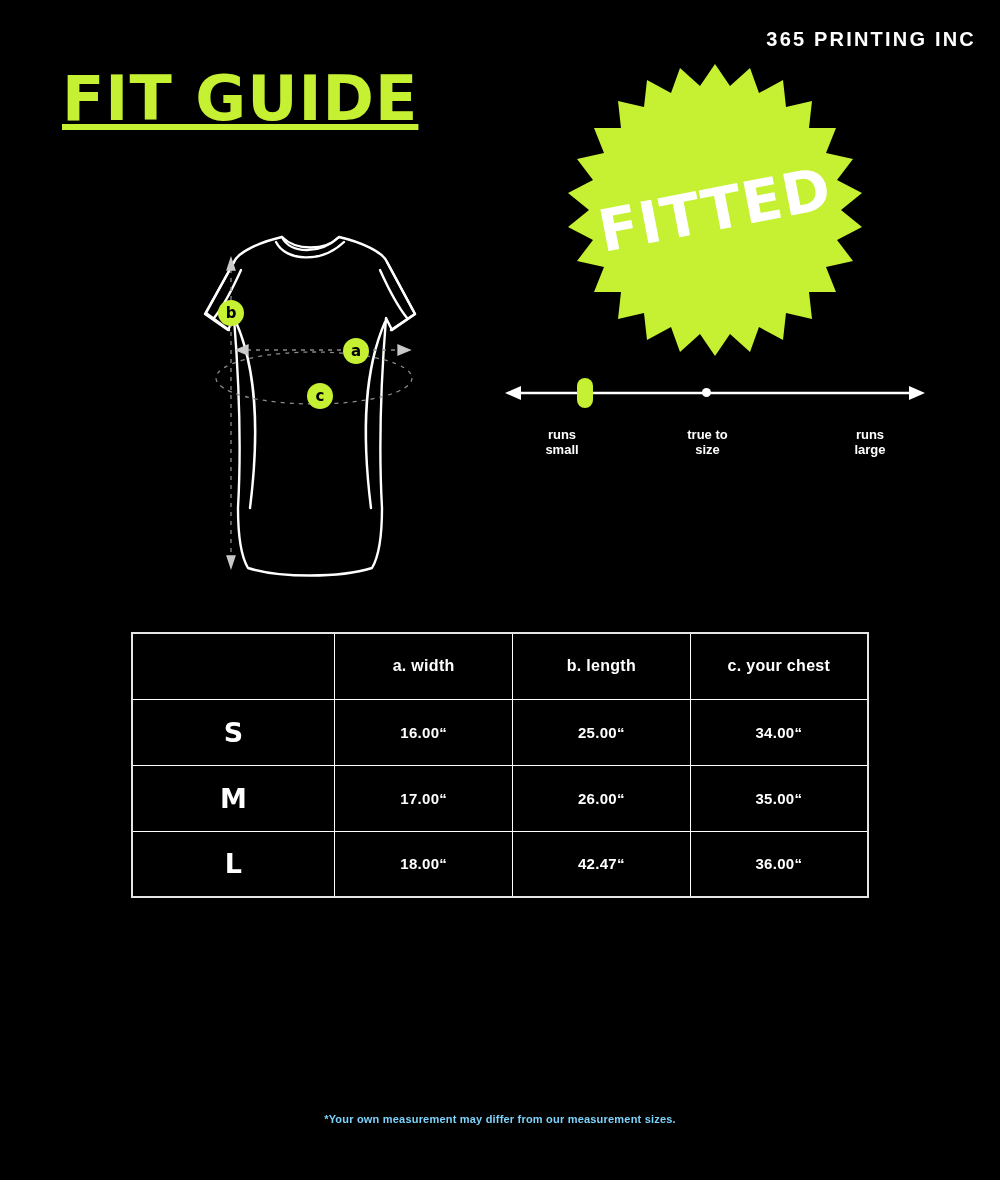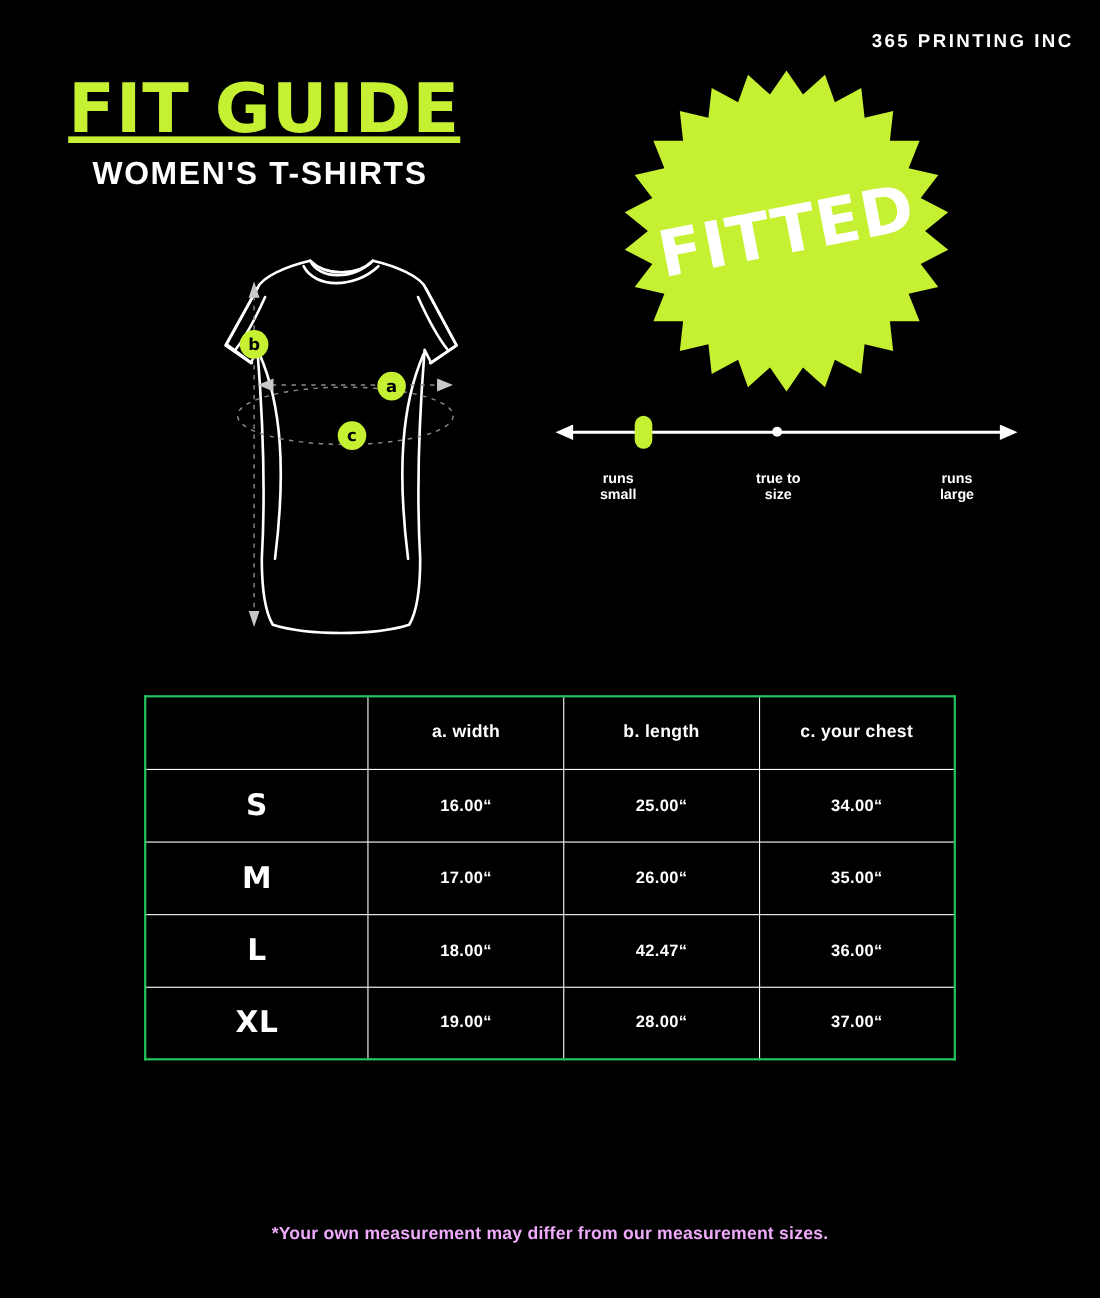--- a/index.html
+++ b/index.html
@@ -11,21 +11,21 @@
     font-family: "Liberation Sans", sans-serif;
     color: #ffffff;
     overflow: hidden;
     position: relative;
   }
 
   .brand {
     position: absolute;
     top: 28px;
     right: 24px;
-    font-size: 17px;
+    font-size: 20px;
     font-weight: bold;
     letter-spacing: 2.2px;
     color: #ffffff;
   }
 
   .title-block {
     position: absolute;
     top: 68px;
     left: 62px;
     width: 400px;
@@ -147,21 +147,21 @@
   
   .table-wrap {
     position: absolute;
     left: 131px;
     top: 632px;
     width: 738px;
   }
   table.size-table {
     width: 100%;
     border-collapse: collapse;
-    border: 2px solid #22c55e;
+    border: 2px solid #e5e5e5;
   }
   table.size-table td, table.size-table th {
     border: 1px solid #ffffff;
     text-align: center;
     font-family: "Liberation Sans", sans-serif;
   }
   table.size-table tr:first-child th,
   table.size-table tr:first-child td { border-top: none; }
   table.size-table tr td:first-child,
   table.size-table tr th:first-child { border-left: none; }
@@ -191,34 +191,33 @@
   }
   col.c-size { width: 27.5%; }
   col.c-val  { width: 24.1%; }
 
   .footnote {
     position: absolute;
     left: 0;
     top: 1113px;
     width: 1000px;
     text-align: center;
-    font-size: 16px;
-    font-weight: bold;
-    color: #f0abfc;
+    font-size: 11px;
+    font-weight: bold;
+    color: #7dd3fc;
     letter-spacing: 0.2px;
   }
 </style>
 </head>
 <body>
 
 <div class="brand">365 PRINTING INC</div>
 
 <div class="title-block">
   <div class="title-main">FIT GUIDE</div>
-  <div class="title-sub">WOMEN'S T-SHIRTS</div>
 </div>
 
 <div class="shirt-wrap">
   <svg width="360" height="370" viewBox="0 0 360 370">
     <g fill="none" stroke="#ffffff" stroke-width="2.4" stroke-linejoin="round" stroke-linecap="round">
 
       <path d="M124 44 C128 34 150 24 172 19 C186 33 215 33 229 19 C251 24 273 34 277 44
                L305 96 L282 112 L276 100
                C272 150 268 220 272 290
                C272 320 268 340 262 350
@@ -325,23 +324,17 @@
         <td>17.00“</td>
         <td>26.00“</td>
         <td>35.00“</td>
       </tr>
       <tr>
         <td class="size-cell">L</td>
         <td>18.00“</td>
         <td>42.47“</td>
         <td>36.00“</td>
       </tr>
-      <tr>
-        <td class="size-cell">XL</td>
-        <td>19.00“</td>
-        <td>28.00“</td>
-        <td>37.00“</td>
-      </tr>
     </tbody>
   </table>
 </div>
 
 <div class="footnote">*Your own measurement may differ from our measurement sizes.</div>
 
 </body></html>

